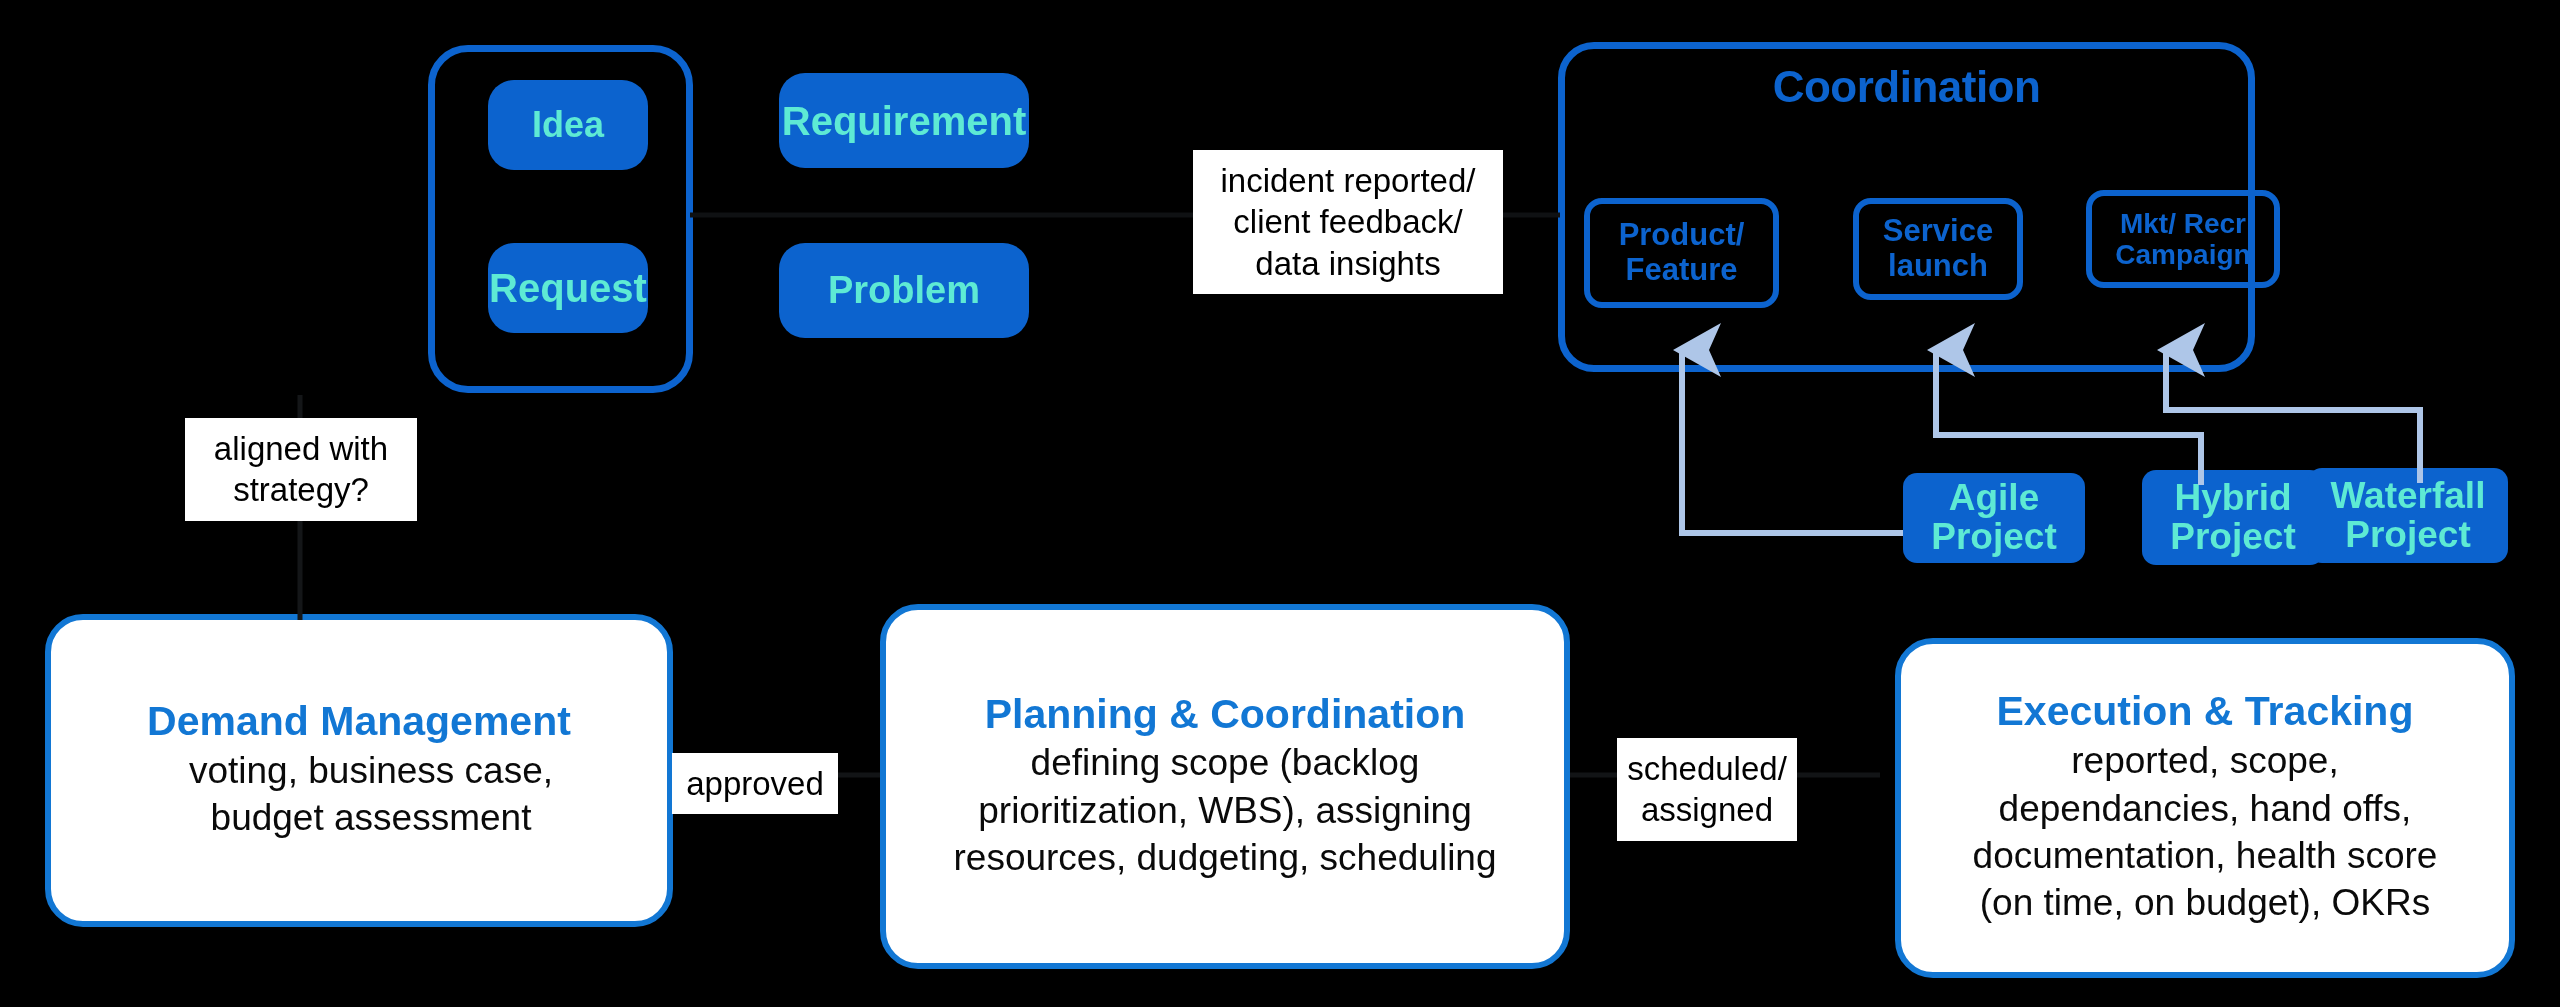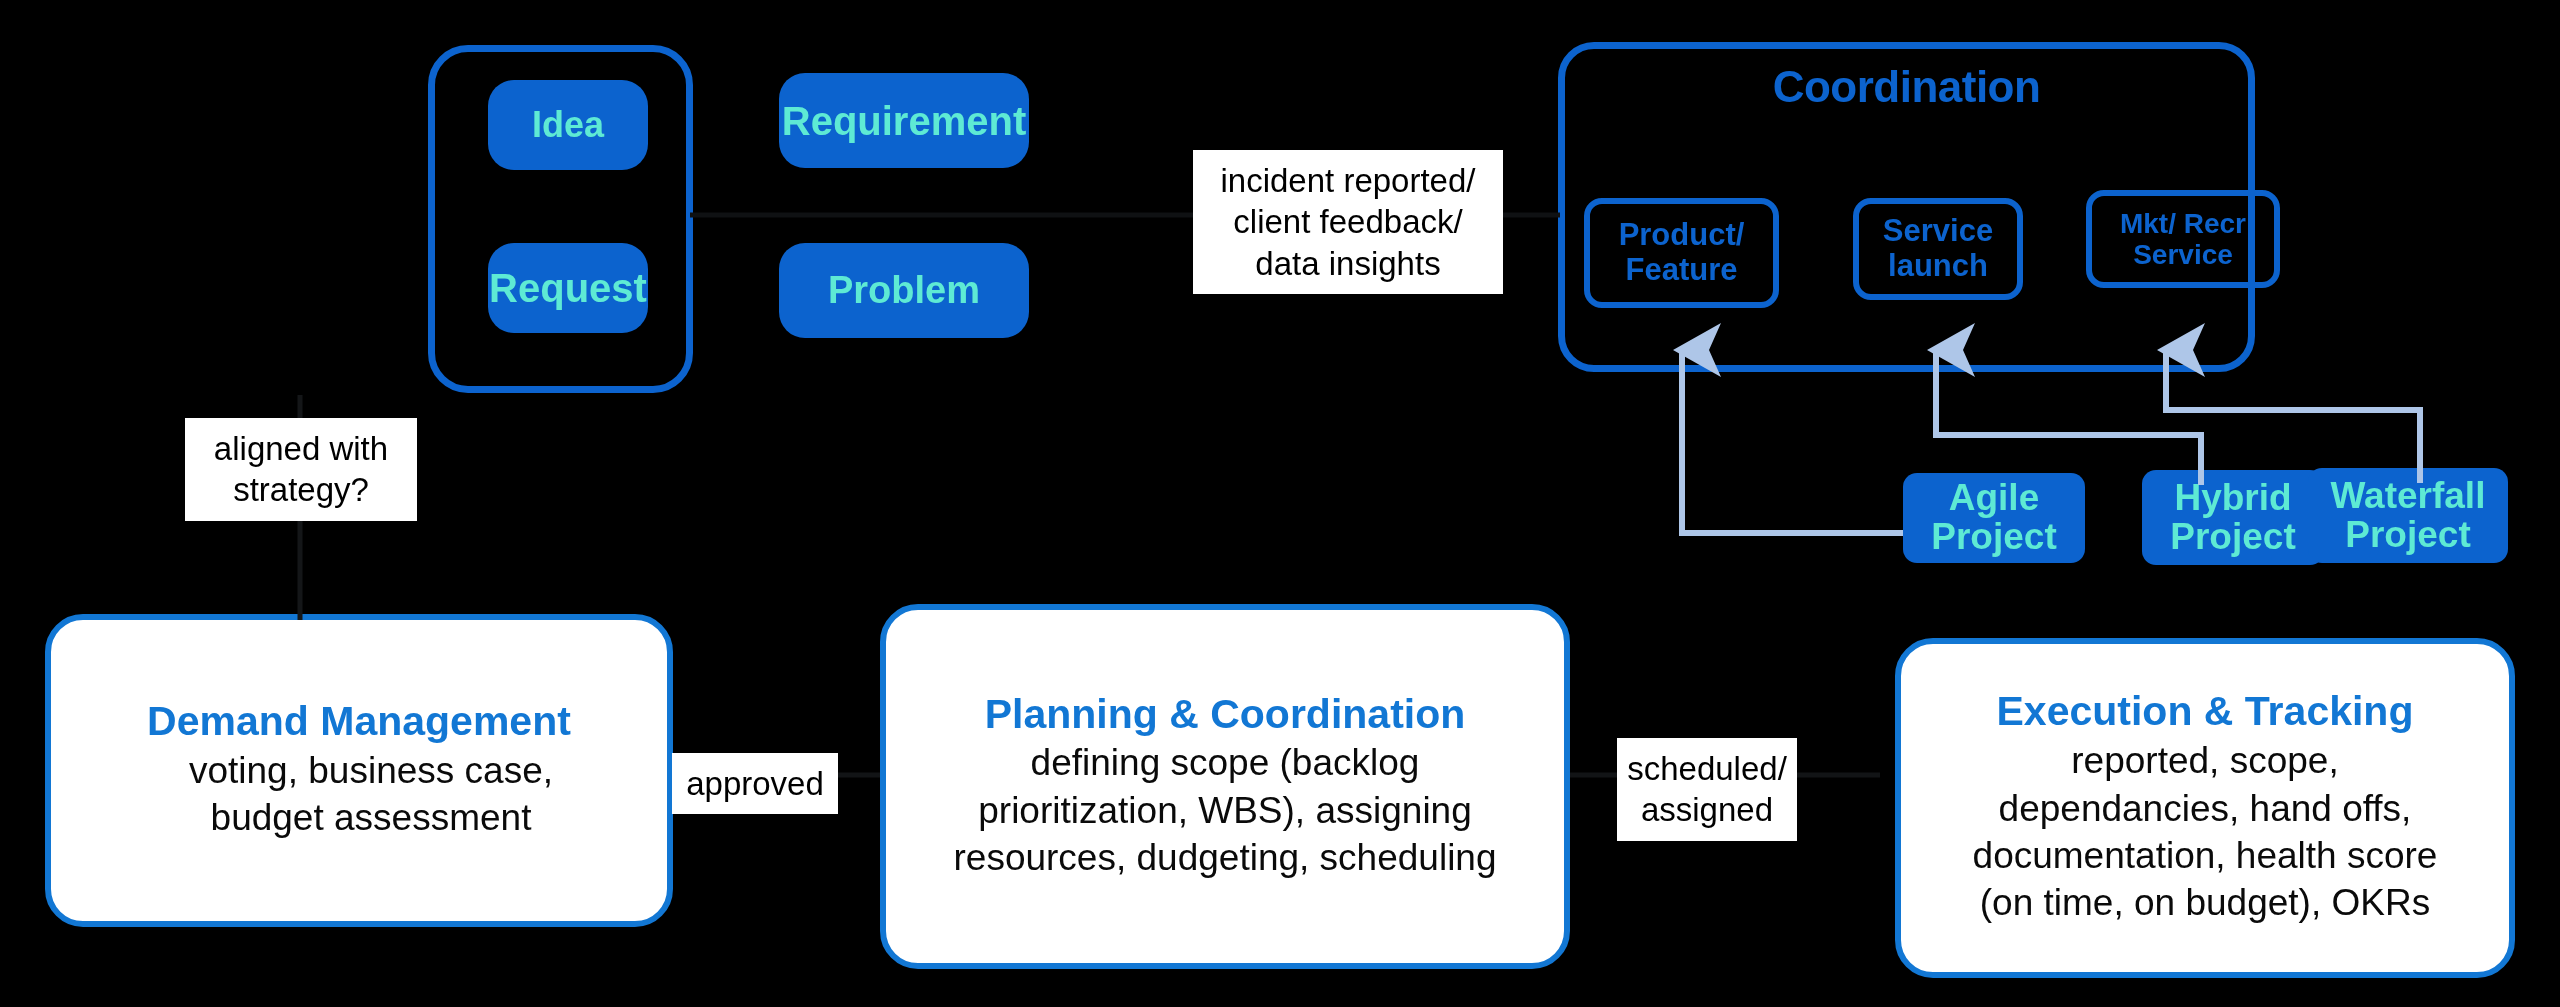--- a/index.html
+++ b/index.html
@@ -167,21 +167,21 @@
 
   <div class="abs deliverables-title" style="left:1558px; top:62px; width:697px;">Coordination</div>
 
   <div class="abs chip-outline" style="left:1584px; top:198px; width:195px; height:110px; font-size:31px; white-space:pre-line;">Product/
 Feature</div>
 
   <div class="abs chip-outline" style="left:1853px; top:198px; width:170px; height:102px; font-size:31px; white-space:pre-line;">Service
 launch</div>
 
   <div class="abs chip-outline" style="left:2086px; top:190px; width:194px; height:98px; font-size:28px; white-space:pre-line;">Mkt/ Recr
-Service</div>
+Campaign</div>
 
   <div class="abs chip" style="left:1903px; top:473px; width:182px; height:90px; font-size:37px; border-radius:14px; white-space:pre-line;">Agile
 Project</div>
 
   <div class="abs chip" style="left:2110px; top:470px; width:182px; height:95px; font-size:37px; border-radius:14px; white-space:pre-line;margin-left:32px;">Hybrid
 Project</div>
 
   <div class="abs chip" style="left:2308px; top:468px; width:200px; height:95px; font-size:37px; border-radius:14px; white-space:pre-line;">Waterfall
 Project</div>
 

